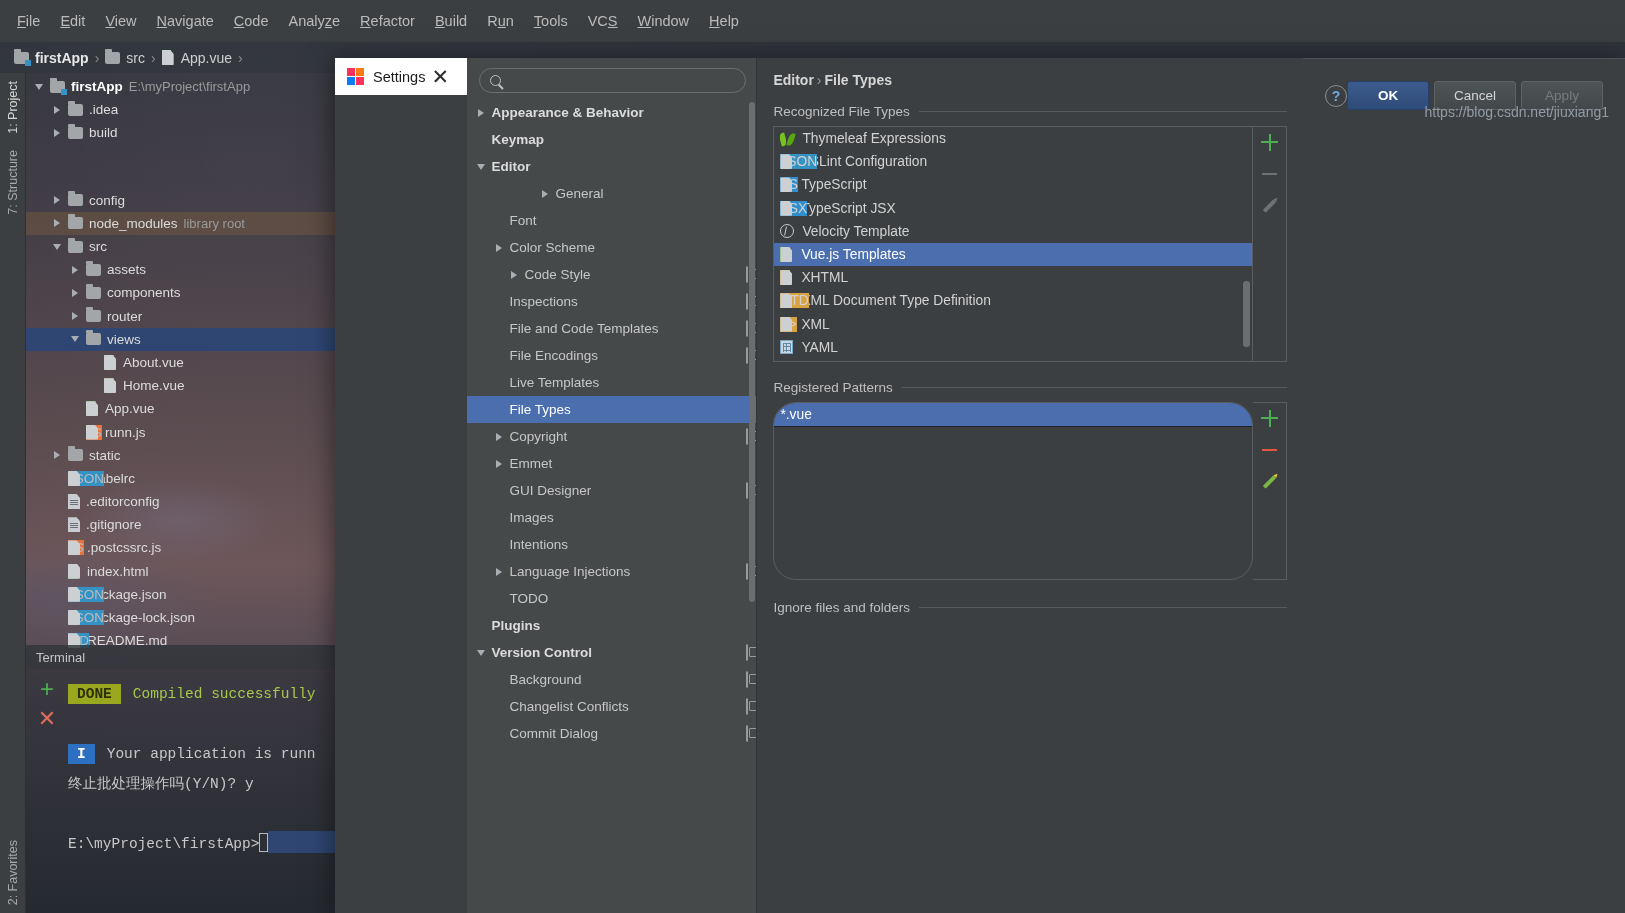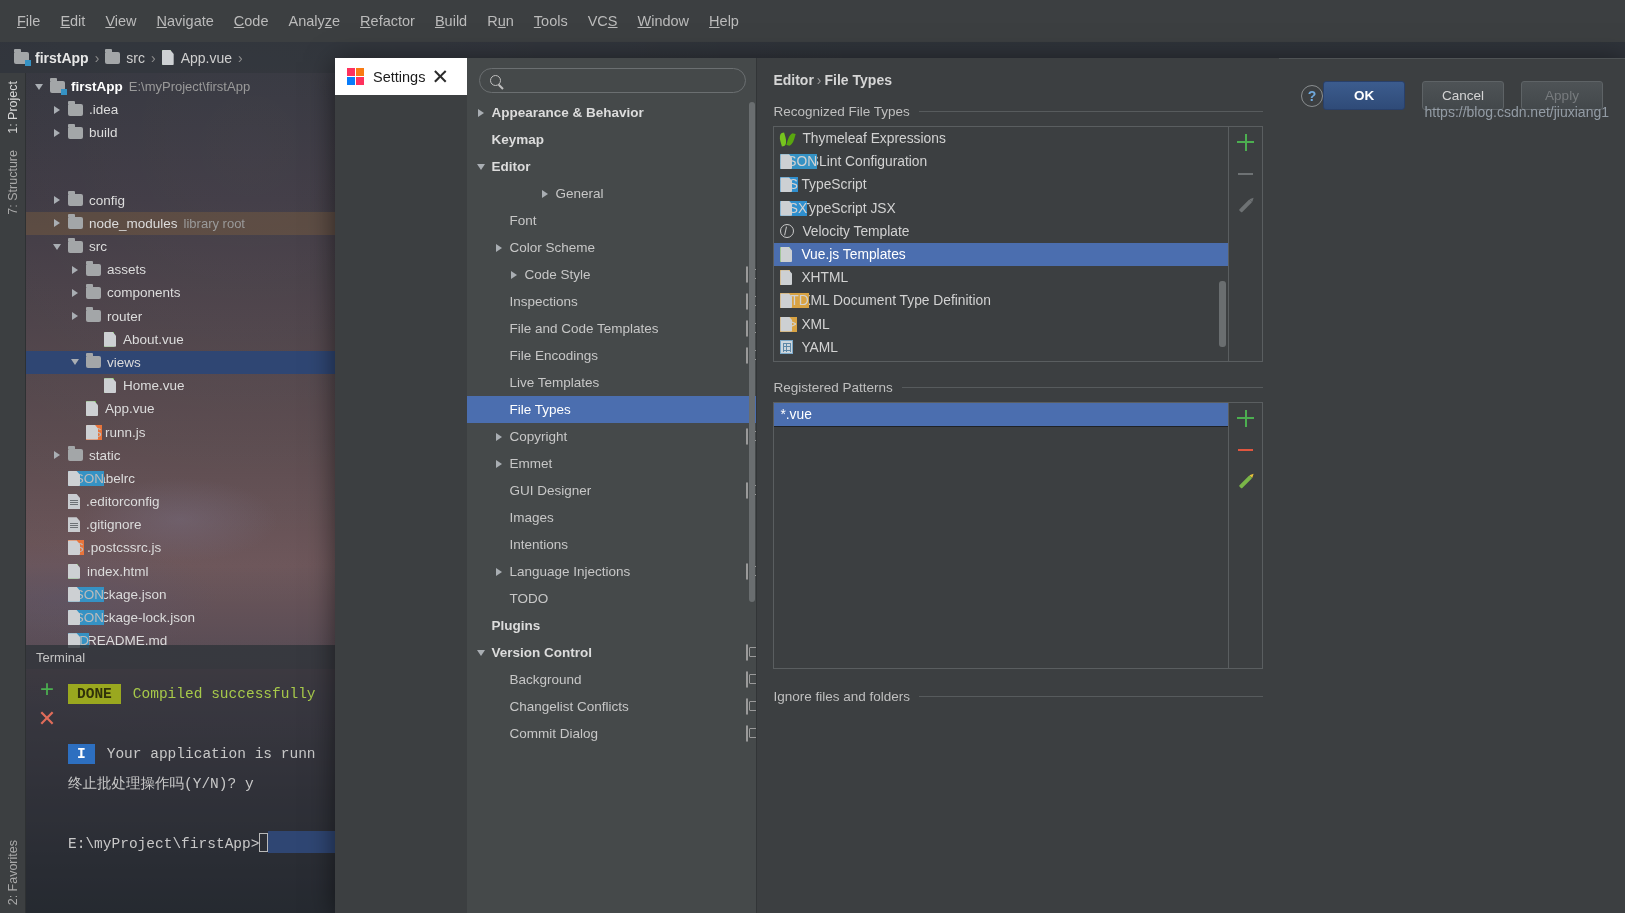--- a/index.html
+++ b/index.html
@@ -279,39 +279,39 @@
   .ico-pencil {
     width: 15px; height: 4px; background: #6e7274; transform: rotate(-45deg); position: relative; border-radius: 1px;
   }
   .ico-pencil::after {
     content: ""; position: absolute; right: -4px; top: 0; width: 0; height: 0;
     border-top: 2px solid transparent; border-bottom: 2px solid transparent; border-left: 4px solid #6e7274;
   }
   .ico-pencil.on { background: #7ab648; }
   .ico-pencil.on::after { border-left-color: #e8c33a; }
 
-  .patterns { height: 267px; }
+  .patterns { height: 178px; border-radius: 23px; }
   .prow { height: 23px; display: flex; align-items: center; padding-left: 6px; font-size: 13.8px; color: #d2d2d2; }
   .prow.sel { background: #4b6eaf; color: #ffffff; outline: 1px solid #1f2226; }
 
   .ignorefield {
     height: 28px; border: 1px solid #5a5e60; background: #45494a;
     display: flex; align-items: center; padding: 0 8px; font-size: 13.5px; color: #cfcfcf;
     overflow: hidden; white-space: nowrap;
   }
 
   .dlg-footer {
     height: 74px; flex: none; display: flex; align-items: center;
     padding: 0 22px; border-top: 1px solid #4f5355; position: relative;
   }
   .ic-help {
     width: 22px; height: 22px; border-radius: 50%; border: 1.5px solid #8a8e90;
     color: #6fa8dc; font-size: 14px; display: flex; align-items: center; justify-content: center; font-weight: bold;
   }
-  .btns { margin-left: auto; display: flex; gap: 17px; }
+  .btns { margin-left: auto; display: flex; gap: 5px; }
   .btn {
     min-width: 82px; height: 29px; border-radius: 3px; border: 1px solid #5e6366;
     background: linear-gradient(180deg, #4e5356, #43484b);
     color: #d4d4d4; font-size: 13.5px; display: flex; align-items: center; justify-content: center;
     cursor: default;
   }
   .btn.primary {
     background: linear-gradient(180deg, #3c5c8e, #2f4b78); border-color: #29406a; color: #ffffff; font-weight: bold;
   }
   .btn.disabled { color: #777b7e; }
@@ -428,31 +428,31 @@
           <span class="ic ic-folder"></span>
           <span class="nm">components</span>
         </div>
         <div class="trow" style="padding-left: 44px;">
           <span class="tw-arrow">
             <span class="arr-r"></span>
           </span>
           <span class="ic ic-folder"></span>
           <span class="nm">router</span>
         </div>
+        <div class="trow sel" style="padding-left: 44px;">
+          <span class="tw-arrow">
+            <span class="arr-d"></span>
+          </span>
+          <span class="ic ic-folder"></span>
+          <span class="nm">views</span>
+        </div>
         <div class="trow" style="padding-left: 62px;">
           <span class="tw-arrow"></span>
           <span class="ic" style="width: 13px; height: 15px;"><span class="ic-file" style="position: absolute; left: 0px; top: 0px;"></span><span class="badge b-h">H</span></span>
           <span class="nm">About.vue</span>
-        </div>
-        <div class="trow sel" style="padding-left: 44px;">
-          <span class="tw-arrow">
-            <span class="arr-d"></span>
-          </span>
-          <span class="ic ic-folder"></span>
-          <span class="nm">views</span>
         </div>
         <div class="trow" style="padding-left: 62px;">
           <span class="tw-arrow"></span>
           <span class="ic" style="width: 13px; height: 15px;"><span class="ic-file" style="position: absolute; left: 0px; top: 0px;"></span><span class="badge b-h">H</span></span>
           <span class="nm">Home.vue</span>
         </div>
         <div class="trow" style="padding-left: 44px;">
           <span class="tw-arrow"></span>
           <span class="ic" style="width: 13px; height: 15px;"><span class="ic-file" style="position: absolute; left: 0px; top: 0px;"></span><span class="badge b-h">H</span></span>
           <span class="nm">App.vue</span>

